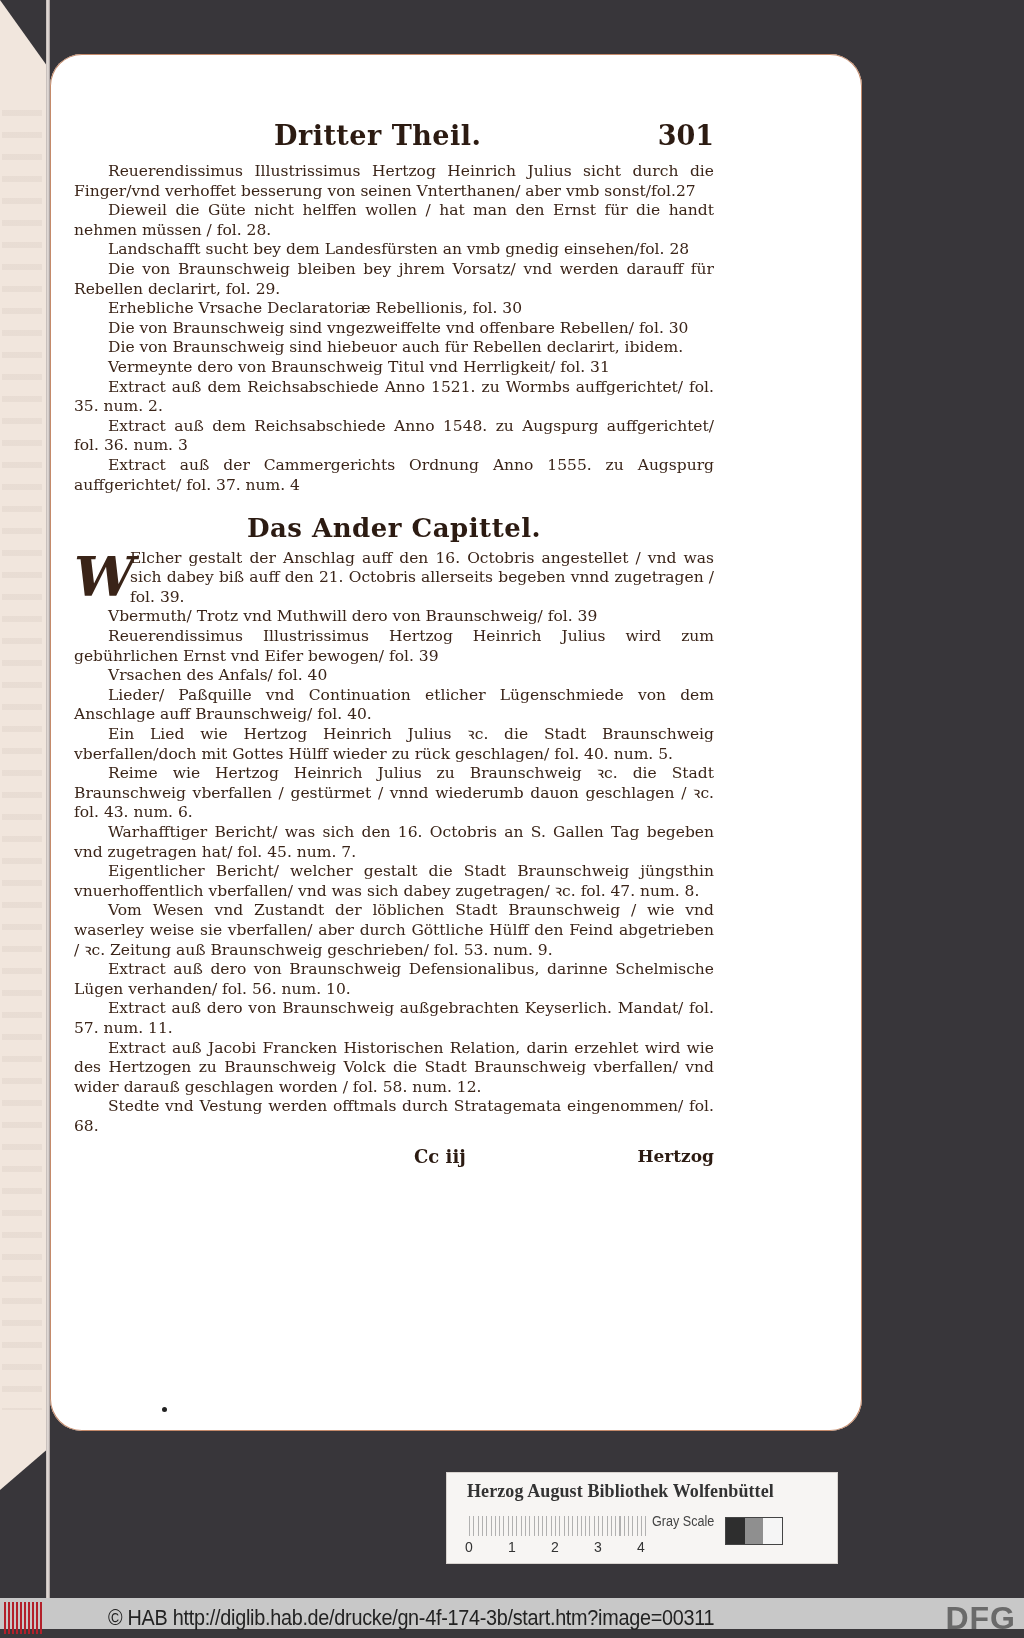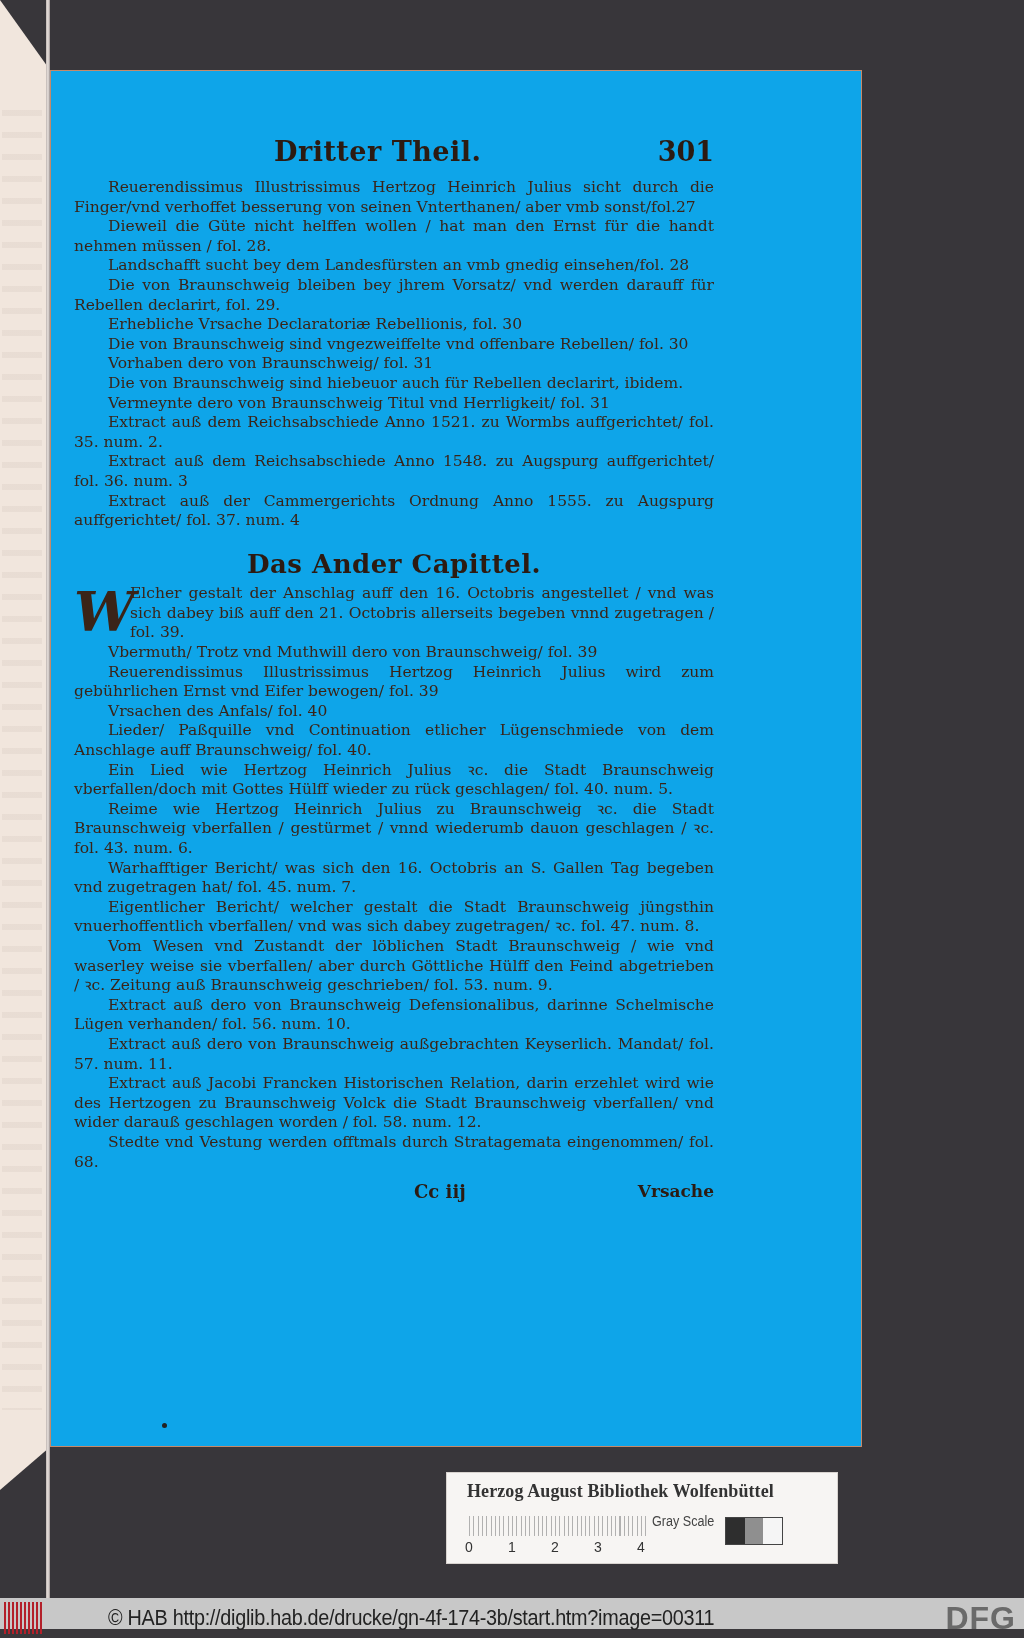--- a/index.html
+++ b/index.html
@@ -19,23 +19,24 @@
   }
   .prev-page-ghost {
     position:absolute; left:2px; top:110px; width:40px; height:1300px;
     background: repeating-linear-gradient(180deg, rgba(120,100,90,0.07) 0 6px, transparent 6px 22px);
   }
   .spine-line {
     position:absolute; left:46px; top:0; width:4px; height:1598px;
     background:linear-gradient(90deg,#bfb6b2,#e9e2de,#9a9190);
   }
   .page {
-    position:absolute; left:50px; top:70px; width:812px; height:1377px;
-    background:#0ea5e9;
+    position:absolute; left:50px; top:54px; width:812px; height:1377px;
+    background:#ffffff;
     box-shadow: inset 0 0 0 1px #c48a6a;
+    border-radius: 32px;
   }
   .page-content {
     position:absolute; left:24px; top:72px; width:640px;
     color:#3a2418;
     font-size:15.5px; line-height:19.6px;
   }
   .running-head {
     position:relative; height:36px;
   }
   .running-title {
@@ -134,21 +135,20 @@
       <span class="page-number">301</span>
     </div>
 
     <div>
       <p class="entry">Reuerendissimus Illustrissimus Hertzog Heinrich Julius sicht durch die Finger/vnd verhoffet besserung von seinen Vnterthanen/ aber vmb sonst/fol.27</p>
       <p class="entry">Dieweil die Güte nicht helffen wollen / hat man den Ernst für die handt nehmen müssen / fol. 28.</p>
       <p class="entry">Landschafft sucht bey dem Landesfürsten an vmb gnedig einsehen/fol. 28</p>
       <p class="entry">Die von Braunschweig bleiben bey jhrem Vorsatz/ vnd werden darauff für Rebellen declarirt, fol. 29.</p>
       <p class="entry">Erhebliche Vrsache Declaratoriæ Rebellionis, fol. 30</p>
       <p class="entry">Die von Braunschweig sind vngezweiffelte vnd offenbare Rebellen/ fol. 30</p>
-      <p class="entry">Vorhaben dero von Braunschweig/ fol. 31</p>
       <p class="entry">Die von Braunschweig sind hiebeuor auch für Rebellen declarirt, ibidem.</p>
       <p class="entry">Vermeynte dero von Braunschweig Titul vnd Herrligkeit/ fol. 31</p>
       <p class="entry">Extract auß dem Reichsabschiede Anno 1521. zu Wormbs auffgerichtet/ fol. 35. num. 2.</p>
       <p class="entry">Extract auß dem Reichsabschiede Anno 1548. zu Augspurg auffgerichtet/ fol. 36. num. 3</p>
       <p class="entry">Extract auß der Cammergerichts Ordnung Anno 1555. zu Augspurg auffgerichtet/ fol. 37. num. 4</p>
     </div>
 
     <div class="chapter-title">Das Ander Capittel.</div>
 
     <div class="initial-wrap">
@@ -167,21 +167,21 @@
       <p class="entry">Eigentlicher Bericht/ welcher gestalt die Stadt Braunschweig jüngsthin vnuerhoffentlich vberfallen/ vnd was sich dabey zugetragen/ ꝛc. fol. 47. num. 8.</p>
       <p class="entry">Vom Wesen vnd Zustandt der löblichen Stadt Braunschweig / wie vnd waserley weise sie vberfallen/ aber durch Göttliche Hülff den Feind abgetrieben / ꝛc. Zeitung auß Braunschweig geschrieben/ fol. 53. num. 9.</p>
       <p class="entry">Extract auß dero von Braunschweig Defensionalibus, darinne Schelmische Lügen verhanden/ fol. 56. num. 10.</p>
       <p class="entry">Extract auß dero von Braunschweig außgebrachten Keyserlich. Mandat/ fol. 57. num. 11.</p>
       <p class="entry">Extract auß Jacobi Francken Historischen Relation, darin erzehlet wird wie des Hertzogen zu Braunschweig Volck die Stadt Braunschweig vberfallen/ vnd wider darauß geschlagen worden / fol. 58. num. 12.</p>
       <p class="entry">Stedte vnd Vestung werden offtmals durch Stratagemata eingenommen/ fol. 68.</p>
     </div>
 
     <div class="catchwords">
       <span class="signature">Cc iij</span>
-      <span class="catchword">Vrsache</span>
+      <span class="catchword">Hertzog</span>
     </div>
   </div>
 </div>
 
 <div class="hab-card">
   <div class="hab-card-title">Herzog August Bibliothek Wolfenbüttel</div>
   <div class="ruler"></div>
   <div class="ruler-ticks">
     <span style="left:18px">0</span>
     <span style="left:61px">1</span>

